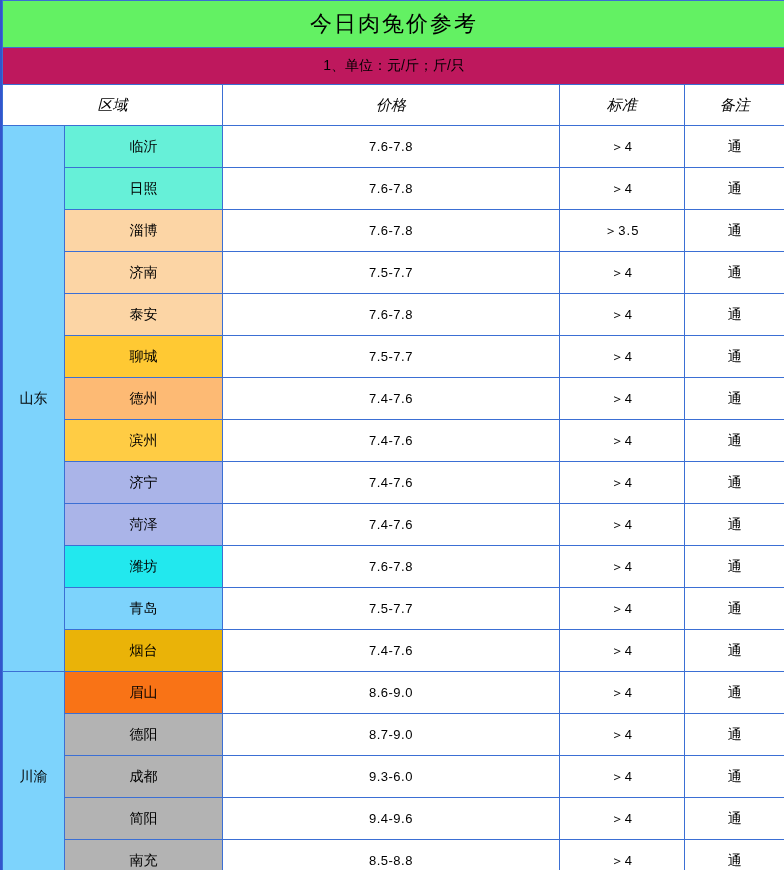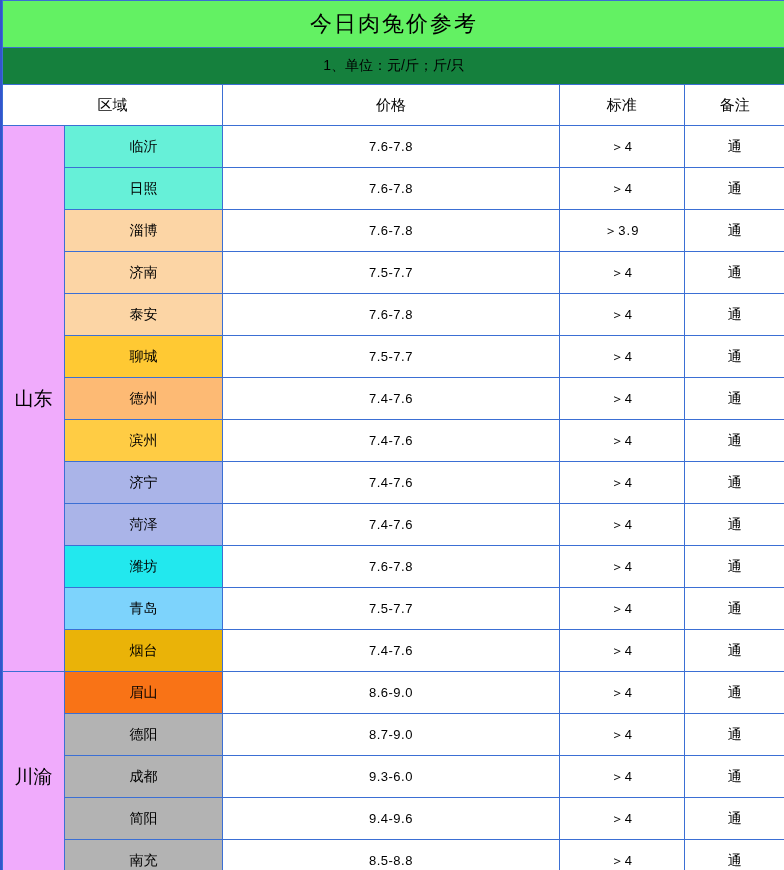--- a/index.html
+++ b/index.html
@@ -35,42 +35,43 @@
   .title-row td {
     background: #63f163;
     height: 46px;
     font-size: 22px;
     font-weight: bold;
     color: #d4380d;
     letter-spacing: 2px;
     border-top: 2px solid #3355cc;
   }
   .unit-row td {
-    background: #15803d;
+    background: #be185d;
     height: 36px;
     font-size: 14px;
     color: #1a33cc;
     text-align: left;
     padding-left: 12px;
   }
   .header-row td {
     background: #ffffff;
     height: 40px;
     font-size: 15px;
     font-weight: bold;
+    font-style: italic;
   }
   .data-row td {
     height: 41px;
     font-size: 14px;
     background: #ffffff;
   }
   td.region-cell {
     font-weight: bold;
-    font-size: 19px;
-    background: #f0abfc;
+    font-size: 14px;
+    background: #7dd3fc;
   }
   td.city-cell {
     font-size: 14px;
   }
   td.price-cell {
     font-size: 13px;
     letter-spacing: 0.5px;
   }
   td.std-cell {
     font-size: 13px;
@@ -120,21 +121,21 @@
       </tr>
       <tr class="data-row">
         <td class="city-cell" style="background:#66f0d8">日照</td>
         <td class="price-cell">7.6-7.8</td>
         <td class="std-cell">＞4</td>
         <td class="note-cell">通</td>
       </tr>
       <tr class="data-row">
         <td class="city-cell" style="background:#fcd5a5">淄博</td>
         <td class="price-cell">7.6-7.8</td>
-        <td class="std-cell">＞3.9</td>
+        <td class="std-cell">＞3.5</td>
         <td class="note-cell">通</td>
       </tr>
       <tr class="data-row">
         <td class="city-cell" style="background:#fcd5a5">济南</td>
         <td class="price-cell">7.5-7.7</td>
         <td class="std-cell">＞4</td>
         <td class="note-cell">通</td>
       </tr>
       <tr class="data-row">
         <td class="city-cell" style="background:#fcd5a5">泰安</td>

